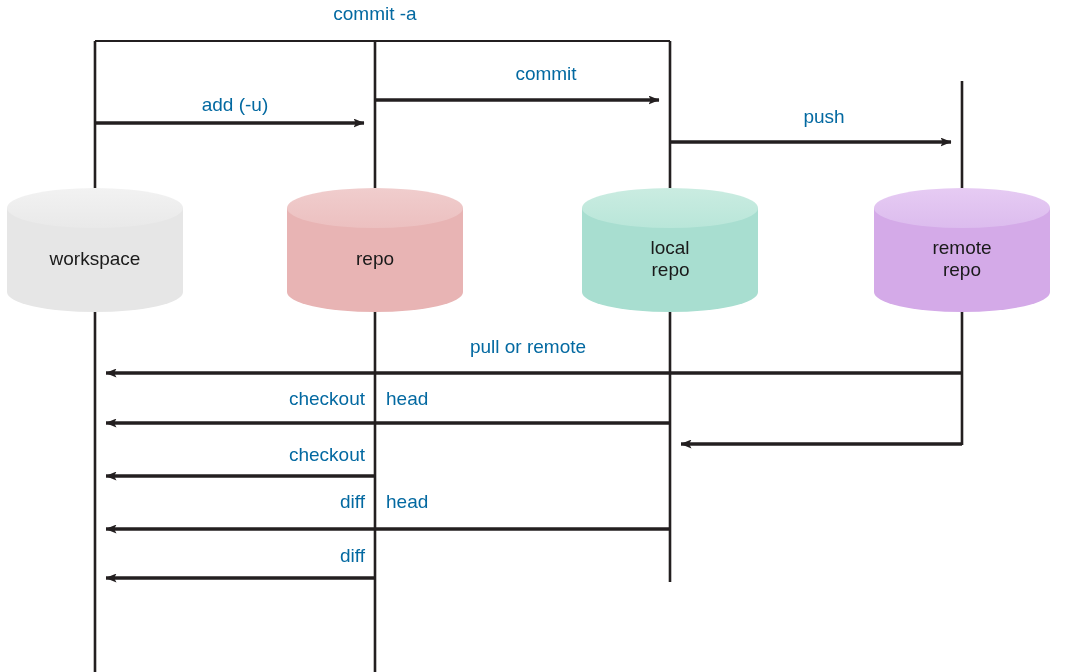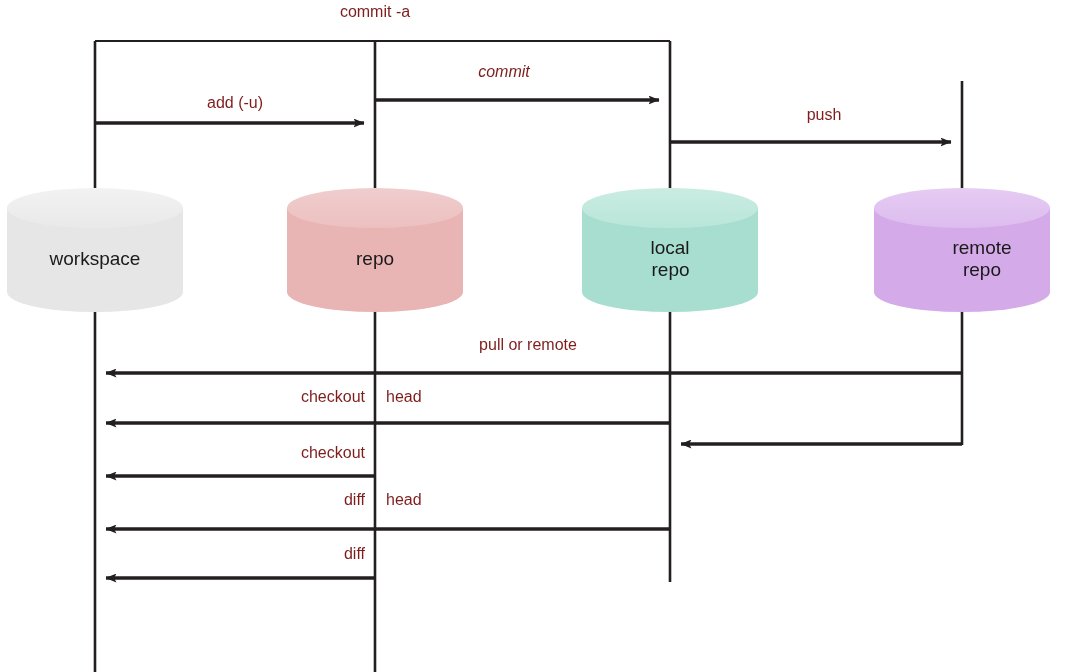--- a/index.html
+++ b/index.html
@@ -23,22 +23,22 @@
   svg.canvas {
     position: absolute;
     top: 0;
     left: 0;
     width: 1074px;
     height: 672px;
   }
   .lbl {
     position: absolute;
     font-family: "Liberation Sans", sans-serif;
-    font-size: 16px;
-    color: #7f1d1d;
+    font-size: 19px;
+    color: #0369a1;
     white-space: nowrap;
     line-height: 1.15;
   }
   .lbl.center { transform: translateX(-50%); }
   .lbl.right  { transform: translateX(-100%); }
   .node-label {
     position: absolute;
     font-family: "Liberation Sans", sans-serif;
     font-size: 19px;
     color: #1a1a1a;
@@ -145,25 +145,25 @@
     <g>
       <path d="M874,208 L874,292 A88,20 0 0 0 1050,292 L1050,208 Z" fill="#d4aae8"></path>
       <ellipse cx="962" cy="208" rx="88" ry="20" fill="url(#gradRemoteTop)"></ellipse>
     </g>
   </svg>
 
   <div class="node-label" style="left:95px;  top:259px;">workspace</div>
   <div class="node-label" style="left:375px; top:259px;">repo</div>
   <div class="node-label" style="left:670px; top:259px;text-align:right;">local
 repo</div>
-  <div class="node-label" style="left:962px; top:259px;margin-left:20px;">remote
+  <div class="node-label" style="left:962px; top:259px;">remote
 repo</div>
 
   <div class="lbl center" style="left:375px; top:3px;">commit -a</div>
-  <div class="lbl center" style="left:504px; top:63px;font-style:italic;">commit</div>
+  <div class="lbl center" style="left:546px; top:63px;">commit</div>
   <div class="lbl center" style="left:235px; top:94px;">add (-u)</div>
   <div class="lbl center" style="left:816px; top:106px;margin-left:8px;">push</div>
   <div class="lbl center" style="left:528px; top:336px;">pull or remote</div>
   <div class="lbl right" style="left:365px; top:388px;">checkout</div>
   <div class="lbl" style="left:386px; top:388px;">head</div>
   <div class="lbl right" style="left:365px; top:444px;">checkout</div>
   <div class="lbl center" style="left:816px; top:411px;"></div>
   <div class="lbl right" style="left:365px; top:491px;">diff</div>
   <div class="lbl" style="left:386px; top:491px;">head</div>
   <div class="lbl right" style="left:365px; top:545px;">diff</div>

